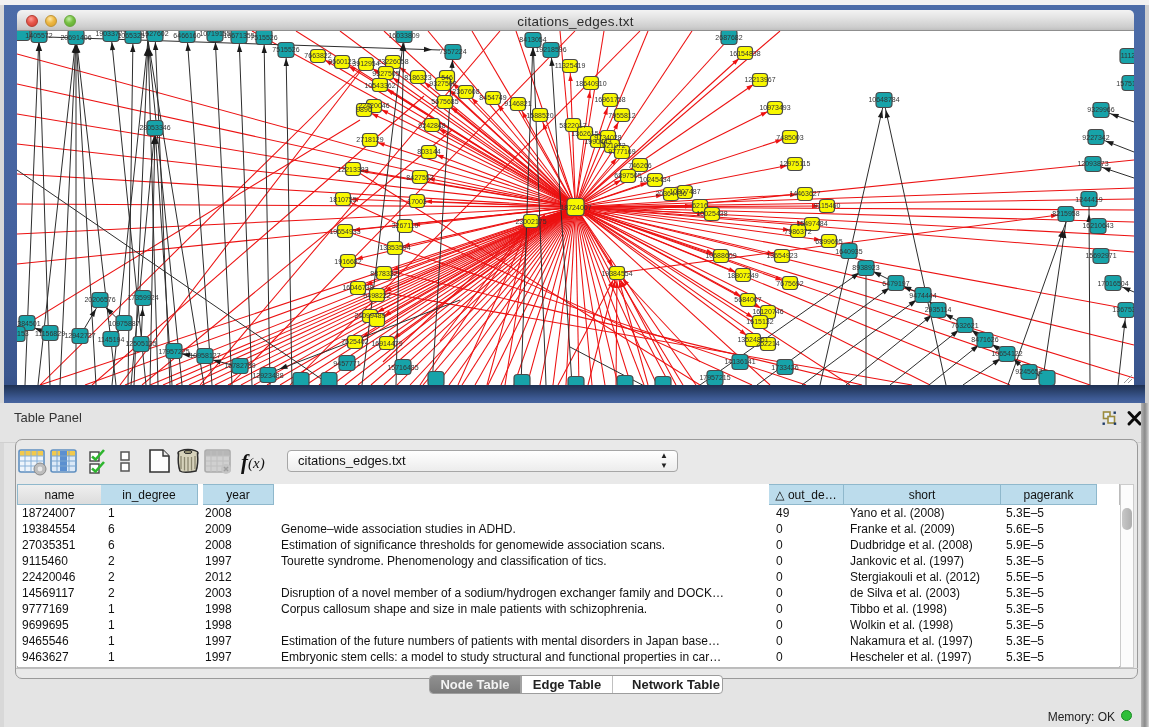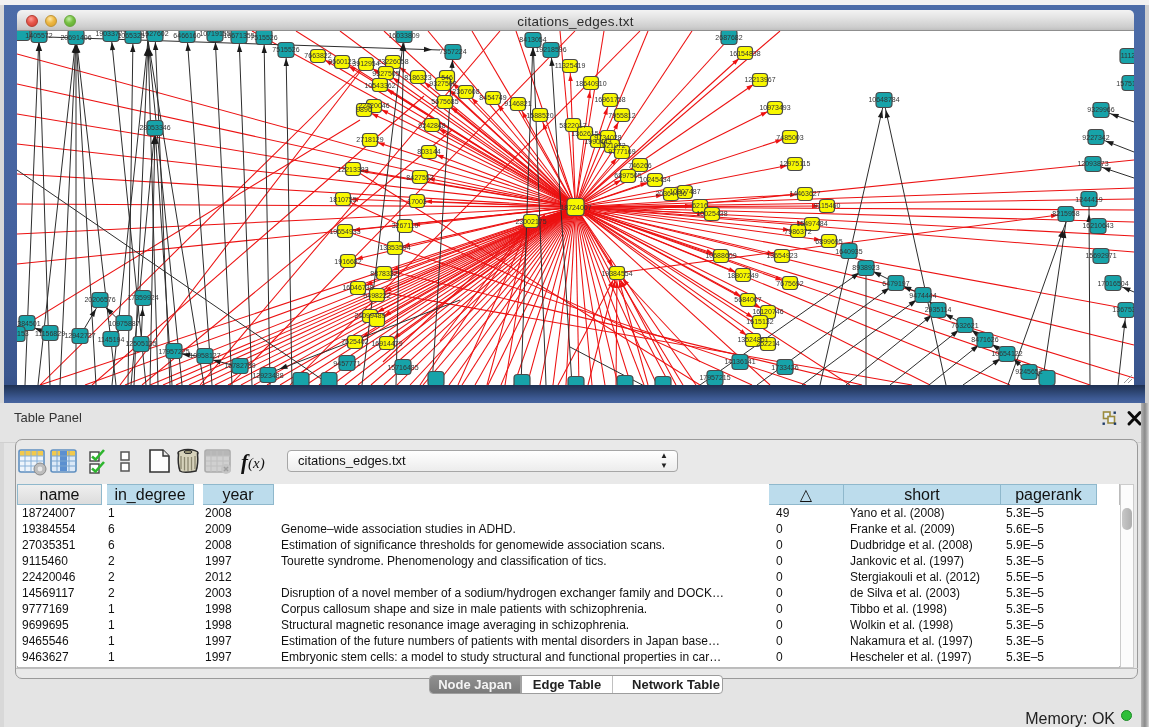--- a/index.html
+++ b/index.html
@@ -20,41 +20,41 @@
 #tl-g{left:47px;background:radial-gradient(circle at 40% 30%,#c4f0a8 0%,#77c043 45%,#5aa52e 100%);border:1px solid #67a73b}
 #netview{position:absolute;left:17px;top:31px;width:1117px;height:354px;background:#fff;overflow:hidden}
 #panelhead{position:absolute;left:0px;top:403px;width:1141px;height:40px;background:#e4e4e4;border-bottom:1px solid #d0d0d0}
 #panelhead .t{position:absolute;left:14px;top:7px;font-size:13px;color:#333}
 #container{position:absolute;left:15px;top:439px;width:1123px;height:240px;background:#e9e9e9;
   border:1px solid #9a9a9a;border-radius:7px}
 #toolbar{position:absolute;left:0;top:444px;width:1149px;height:36px}
 #dropdown{position:absolute;left:287px;top:450px;width:391px;height:22px;background:linear-gradient(#ffffff,#ececec);
   border:1px solid #a6a6a6;border-radius:4px;font-size:13px;color:#111;line-height:20px;padding-left:10px}
 #dropdown .arr{position:absolute;right:9px;top:0px;font-size:8px;color:#222;line-height:10px}
-#thead{position:absolute;left:17px;top:484px;width:1080px;height:21px;font-size:16px;color:#111}
+#thead{position:absolute;left:17px;top:484px;width:1080px;height:21px;font-size:12px;color:#111}
 #thead .h{position:absolute;top:0;height:21px;background:#bcdcec;border:1px solid #8fb8cc;
   border-left:none;text-align:center;line-height:20px}
 #thead .h.first{border-left:1px solid #8fb8cc;background:linear-gradient(#efefef,#dcdcdc)}
 #tbody{position:absolute;left:17px;top:505px;width:1103px;height:161px;background:#fff;font-size:12px;color:#111}
 .tr{position:relative;height:16px;line-height:16px;white-space:nowrap}
 .tr div{position:absolute;top:0;height:16px;overflow:hidden}
 .c0{left:5px;width:80px}.c1{left:91px;width:95px}.c2{left:188px;width:65px}
 .c3{left:264px;width:488px}.c4{left:759px;width:70px}.c5{left:833px;width:155px}
 .c6{left:989px;width:100px}
 #tablewrap{position:absolute;left:17px;top:484px;width:1103px;height:184px;background:#fff;border:1px solid #bbb;border-top:none}
 #vscroll{position:absolute;left:1120px;top:484px;width:14px;height:184px;background:#fcfcfc;border:1px solid #ccc}
 #vthumb{position:absolute;left:1122px;top:508px;width:10px;height:22px;background:linear-gradient(90deg,#c8c8c8,#aeaeae);border-radius:5px}
 #tabs{position:absolute;left:429px;top:675px;width:294px;height:19px;border:1px solid #9d9d9d;
   border-radius:4px;background:#fff;font-size:13px;font-weight:bold;color:#222}
 #tabs .seg{position:absolute;top:0;height:17px;line-height:17px;text-align:center}
 #seg1{left:0;width:90px;background:linear-gradient(180deg,#909090,#7b7b7b);color:#f4f4f4;border-radius:3px 0 0 3px}
 #seg2{left:90px;width:92px;border-left:2px solid #a3a3a3}
 #seg3{left:182px;width:127px;border-left:1px solid #c0c0c0}
 #statusline{position:absolute;left:16px;top:668px;width:1122px;height:1px;background:#bdbdbd}
-#mem{position:absolute;left:1015px;top:710px;width:100px;text-align:right;font-size:16px;color:#222}
+#mem{position:absolute;left:1015px;top:710px;width:100px;text-align:right;font-size:12px;color:#222}
 #memdot{position:absolute;left:1121px;top:710px;width:11px;height:11px;border-radius:50%;
   background:#2fbf3a;border:1px solid #1d8a27}
 #botrightstrip{position:absolute;left:1141px;top:403px;width:8px;height:324px;background:linear-gradient(90deg,#b5b5b5,#8a8a8a 55%,#c2c2c2);border-right:1px solid #cfcfcf}
 </style></head>
 <body>
 <div id="desktop"></div>
 <div id="band"></div>
 <div id="topstrip"></div>
 <div id="leftstrip"></div>
 <div id="rightstrip"></div>
@@ -801,21 +801,21 @@
 <g transform="translate(237,0)" font-family="Liberation Serif,serif" fill="#111">
 <text x="4" y="25" font-size="21" font-style="italic" font-weight="bold">f</text>
 <text x="11" y="24" font-size="15" font-style="italic">(x)</text>
 </g>
 </svg>
   </div>
 <div id="dropdown">citations_edges.txt<span class="arr">▲<br>▼</span></div>
 <div id="tablewrap"></div>
 <div id="thead">
     <div class="h first" style="left:0px;width:85px">name</div>
-    <div class="h" style="left:90px;width:87px">in_degree</div>
+    <div class="h" style="left:84px;width:97px">in_degree</div>
     <div class="h" style="left:186px;width:71px">year</div>
     <div class="h" style="left:752px;width:75px">△ out_de…</div>
     <div class="h" style="left:827px;width:157px">short</div>
     <div class="h" style="left:984px;width:96px">pagerank</div>
   </div>
 <div id="tbody">
 <div class="tr">
       <div class="c0">18724007</div>
       <div class="c1">1</div>
       <div class="c2">2008</div>
@@ -873,21 +873,20 @@
       <div class="c2">1998</div>
       <div class="c3">Corpus callosum shape and size in male patients with schizophrenia.</div>
       <div class="c4">0</div>
       <div class="c5">Tibbo et al. (1998)</div>
       <div class="c6">5.3E–5</div>
     </div>
 <div class="tr">
       <div class="c0">9699695</div>
       <div class="c1">1</div>
       <div class="c2">1998</div>
-      <div class="c3">Structural magnetic resonance image averaging in schizophrenia.</div>
       <div class="c4">0</div>
       <div class="c5">Wolkin et al. (1998)</div>
       <div class="c6">5.3E–5</div>
     </div>
 <div class="tr">
       <div class="c0">9465546</div>
       <div class="c1">1</div>
       <div class="c2">1997</div>
       <div class="c3">Estimation of the future numbers of patients with mental disorders in Japan base…</div>
       <div class="c4">0</div>
@@ -901,18 +900,18 @@
       <div class="c3">Embryonic stem cells: a model to study structural and functional properties in car…</div>
       <div class="c4">0</div>
       <div class="c5">Hescheler et al. (1997)</div>
       <div class="c6">5.3E–5</div>
     </div>
 </div>
 <div id="vscroll"></div>
 <div id="vthumb"></div>
 <div id="statusline"></div>
 <div id="tabs">
-    <div class="seg" id="seg1">Node Japan</div>
+    <div class="seg" id="seg1">Node Table</div>
     <div class="seg" id="seg2">Edge Table</div>
     <div class="seg" id="seg3">Network Table</div>
   </div>
 <div id="mem">Memory: OK</div>
 <div id="memdot"></div>
 <div id="botrightstrip"></div>
 </body></html>

